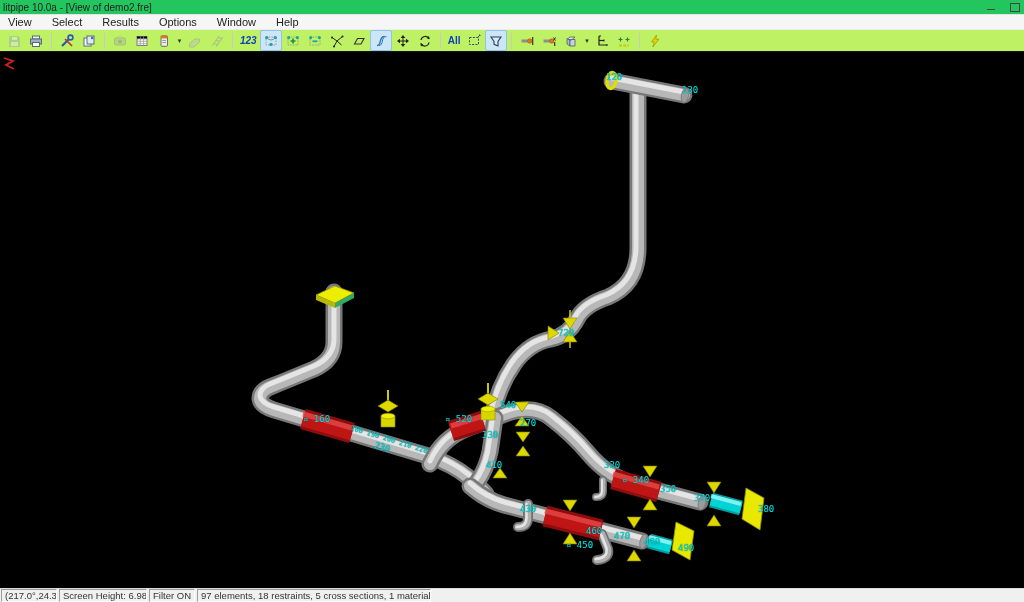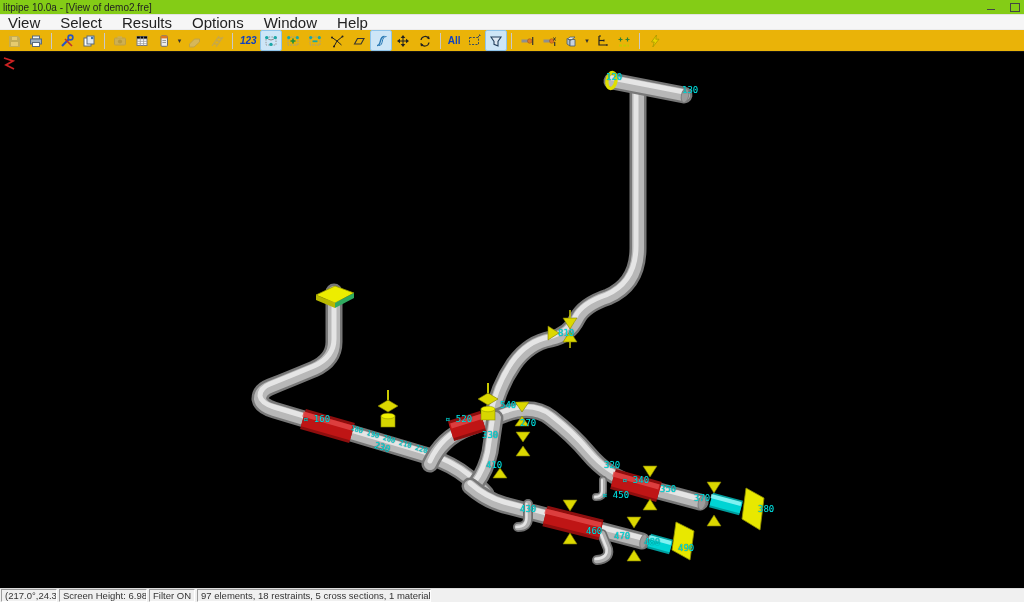--- a/index.html
+++ b/index.html
@@ -1,29 +1,29 @@
 <!DOCTYPE html>
 <html><head>
 <meta charset="utf-8">
 <style>
   html,body{margin:0;padding:0;background:#444;}
   #app{position:relative;width:1024px;height:602px;background:#000;font-family:"Liberation Sans",sans-serif;overflow:hidden;}
   
-  #titlebar{position:absolute;left:0;top:0;width:1024px;height:14px;background:#84cc16;border-bottom:1px solid #e3e3e3;display:flex;align-items:center;}
+  #titlebar{position:absolute;left:0;top:0;width:1024px;height:14px;background:#22c55e;border-bottom:1px solid #e3e3e3;display:flex;align-items:center;}
   #title-text{font-size:10px;color:#222;padding-left:3px;white-space:nowrap;}
   #win-controls{position:absolute;right:4px;top:0;height:14px;display:flex;align-items:center;gap:14px;}
   .winbtn{width:10px;height:10px;display:flex;align-items:center;justify-content:center;color:#333;font-size:10px;line-height:10px;}
   #maximize-box{width:8px;height:7px;border:1px solid #444;}
   #minimize-dash{width:8px;height:1px;background:#444;margin-top:5px;}
   
   #menubar{position:absolute;left:0;top:15px;width:1024px;height:15px;background:#f6f6f6;display:flex;align-items:center;padding-left:8px;box-sizing:border-box;border-bottom:1px solid #ececec;}
-  .menu-item{font-size:15px;color:#222;padding:0 10px;cursor:default;}
+  .menu-item{font-size:11px;color:#222;padding:0 10px;cursor:default;}
   .menu-item:first-child{padding-left:0;}
   
-  #toolbar{position:absolute;left:0;top:30px;width:1024px;height:22px;background:#eab308;display:flex;align-items:center;padding-left:3px;box-sizing:border-box;border-bottom:1px solid #141414;}
+  #toolbar{position:absolute;left:0;top:30px;width:1024px;height:22px;background:#bef264;display:flex;align-items:center;padding-left:3px;box-sizing:border-box;border-bottom:1px solid #141414;}
   .tbtn{width:20px;height:19px;display:flex;align-items:center;justify-content:center;border:1px solid transparent;border-radius:2px;flex:none;}
   .tbtn.sel{background:#cde6f7;border-color:#8ec4ea;}
   .tbtn.dis{opacity:.45;}
   .tsep{width:1px;height:16px;background:#c9c9c9;margin:0 4px;flex:none;}
   .ttext{font-size:10px;font-weight:bold;font-style:italic;color:#1040c0;flex:none;padding:0 3px;}
   .tdrop{font-size:7px;color:#333;width:9px;text-align:center;flex:none;}
   
   #canvas{position:absolute;left:0;top:52px;width:1024px;height:536px;background:#000;overflow:hidden;}
   #label-layer{position:absolute;left:0;top:0;width:100%;height:100%;pointer-events:none;}
   .node-label{position:absolute;color:#00e4e4;font:9px "DejaVu Sans Mono",monospace;white-space:nowrap;transform-origin:left top;text-shadow:0 0 1px #003a3a;}
@@ -425,30 +425,30 @@
     </svg>
     <div id="label-layer">
         <span class="node-label" style="left: 303px; top: 362px;">¤ 160</span>
         <span class="node-label" style="left: 352px; top: 372px; transform: rotate(17deg); font-size: 7px;">180 190 200 210 220</span>
         <span class="node-label" style="left: 376px; top: 388px; transform: rotate(17deg);">230</span>
         <span class="node-label" style="left: 445px; top: 362px;">¤ 520</span>
         <span class="node-label" style="left: 500px; top: 348px;">540</span>
         <span class="node-label" style="left: 520px; top: 366px;">270</span>
         <span class="node-label" style="left: 482px; top: 378px;">330</span>
         <span class="node-label" style="left: 486px; top: 408px;">410</span>
-        <span class="node-label" style="left: 558px; top: 276px;">810</span>
+        <span class="node-label" style="left: 558px; top: 276px;">720</span>
         <span class="node-label" style="left: 606px; top: 20px;">120</span>
         <span class="node-label" style="left: 646px; top: 33px; margin-left: 36px;">130</span>
         <span class="node-label" style="left: 604px; top: 408px;">320</span>
         <span class="node-label" style="left: 622px; top: 423px; text-align: right;">¤ 340</span>
         <span class="node-label" style="left: 660px; top: 432px;">350</span>
         <span class="node-label" style="left: 694px; top: 441px;">370</span>
         <span class="node-label" style="left: 758px; top: 452px;">380</span>
         <span class="node-label" style="left: 520px; top: 452px;">430</span>
-        <span class="node-label" style="left: 566px; top: 438px; margin-left: 36px;">¤ 450</span>
+        <span class="node-label" style="left: 566px; top: 488px;">¤ 450</span>
         <span class="node-label" style="left: 586px; top: 474px;">460</span>
         <span class="node-label" style="left: 614px; top: 479px;">470</span>
         <span class="node-label" style="left: 644px; top: 485px;">480</span>
         <span class="node-label" style="left: 678px; top: 491px;">490</span>
       </div>
   </div>
 
   <div id="statusbar">
     <div class="sseg" style="width:56px">(217.0°,24.3°)</div>
     <div class="sseg" style="width:88px">Screen Height: 6.98 m</div>

